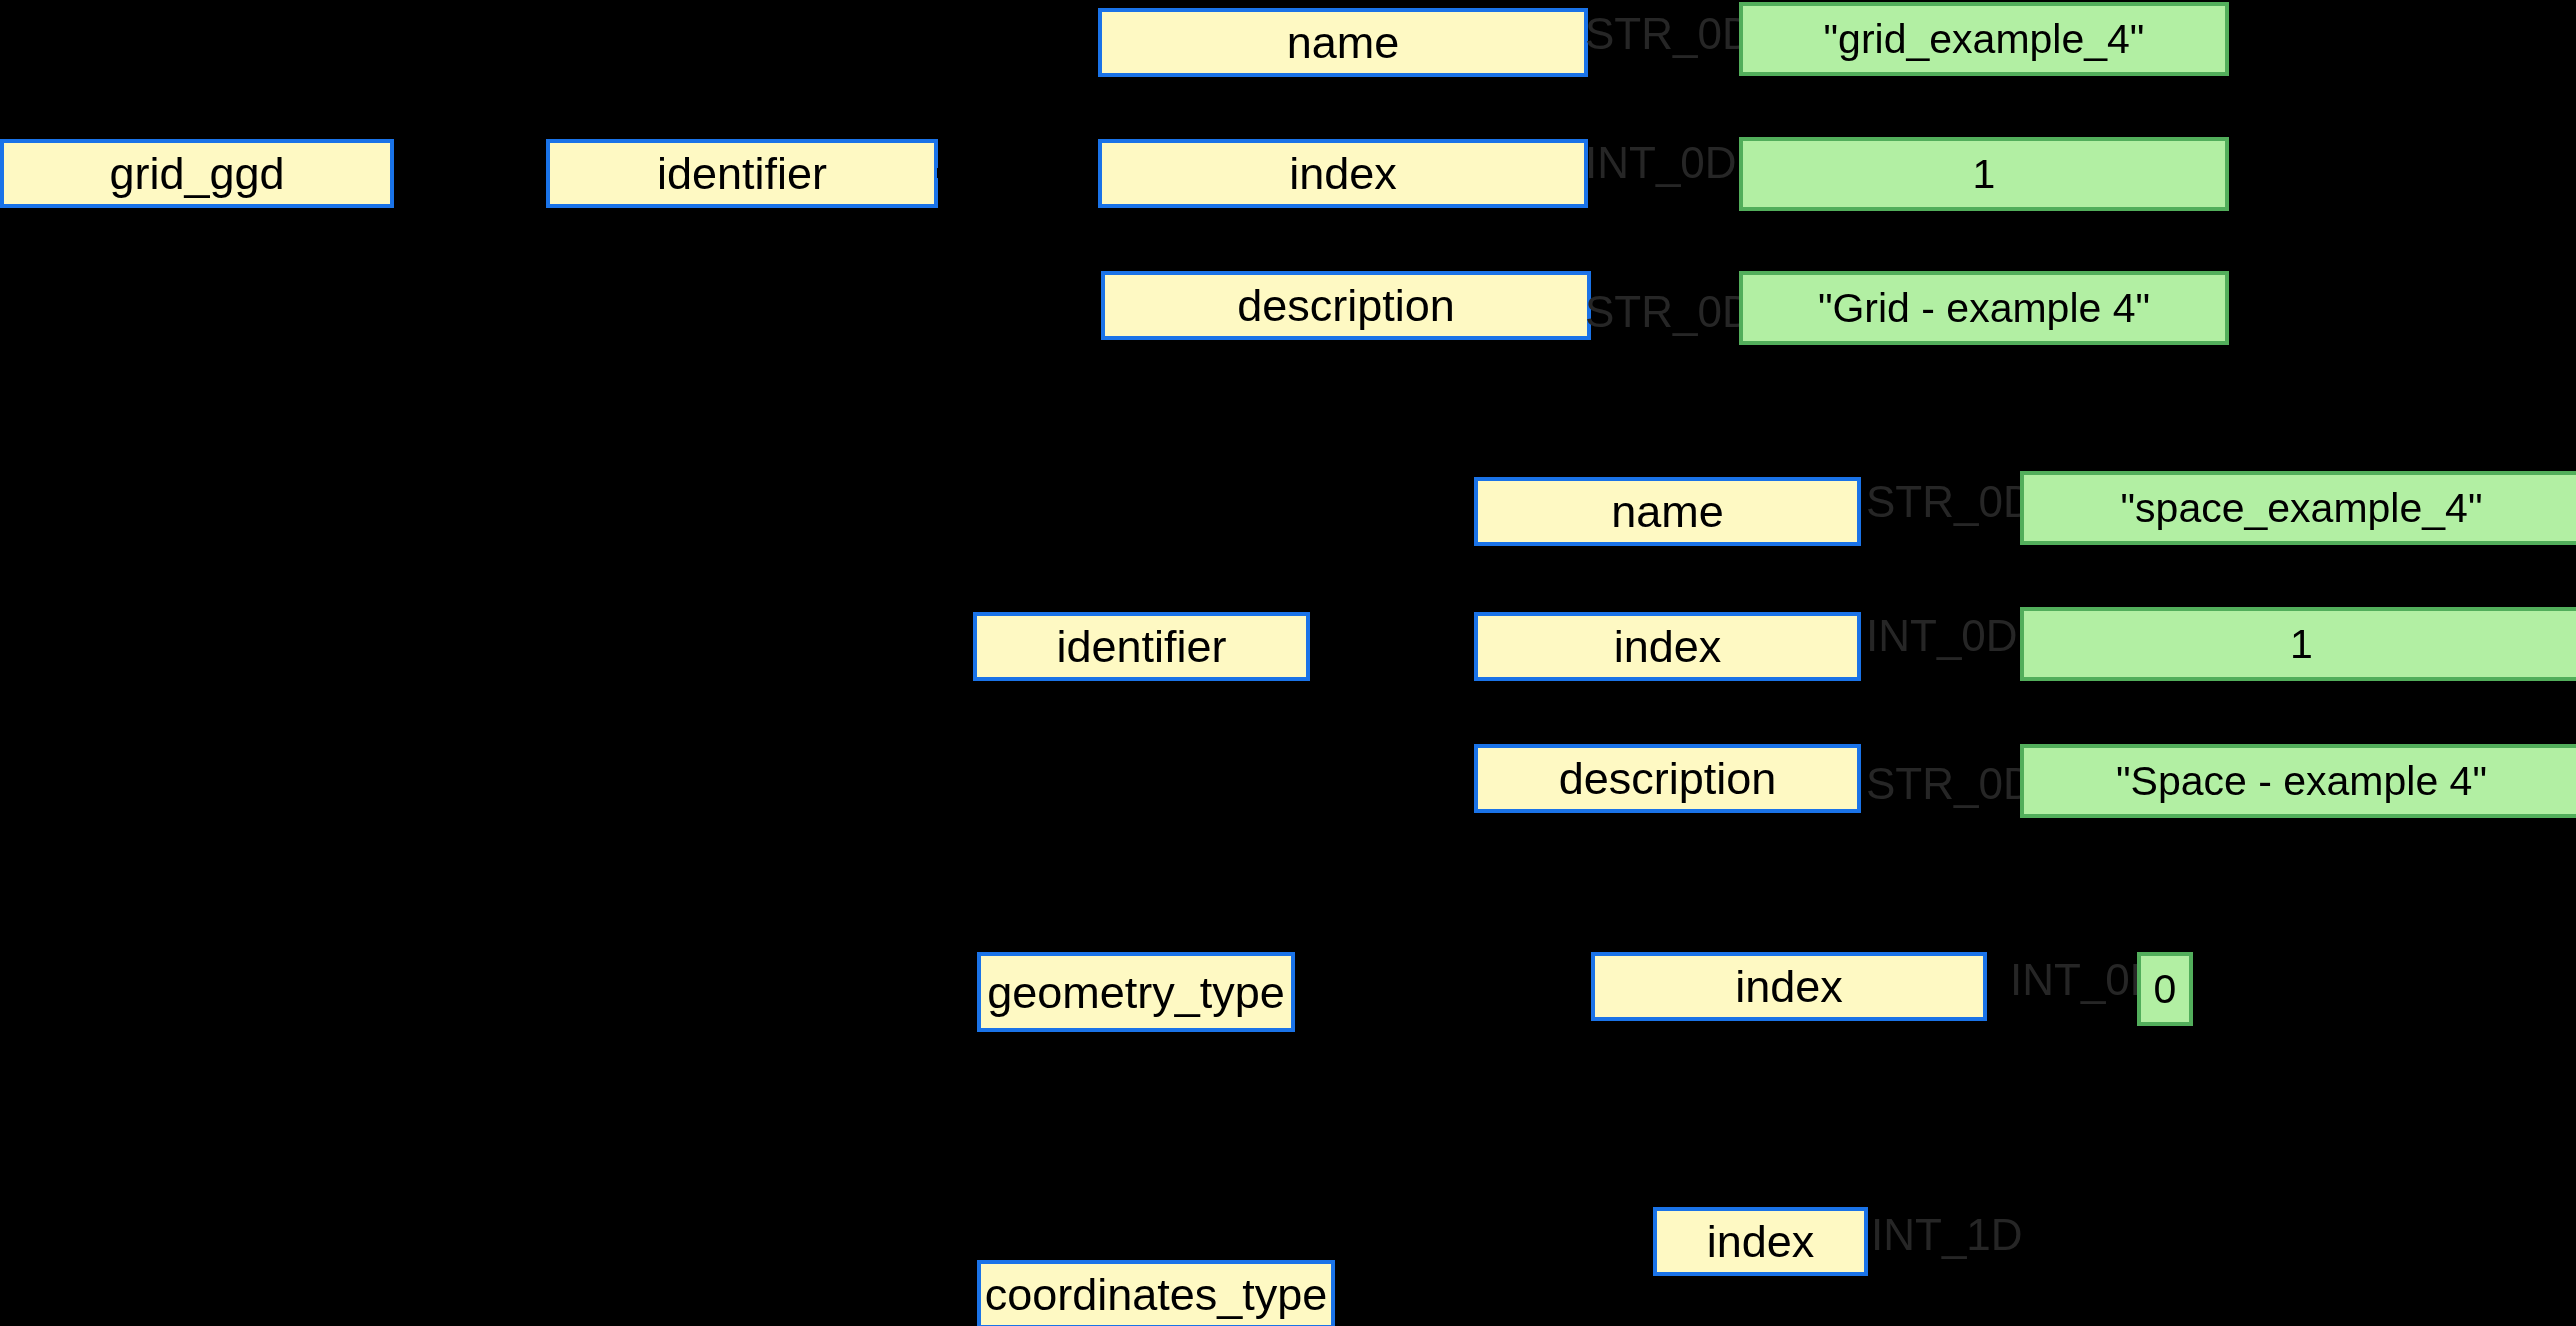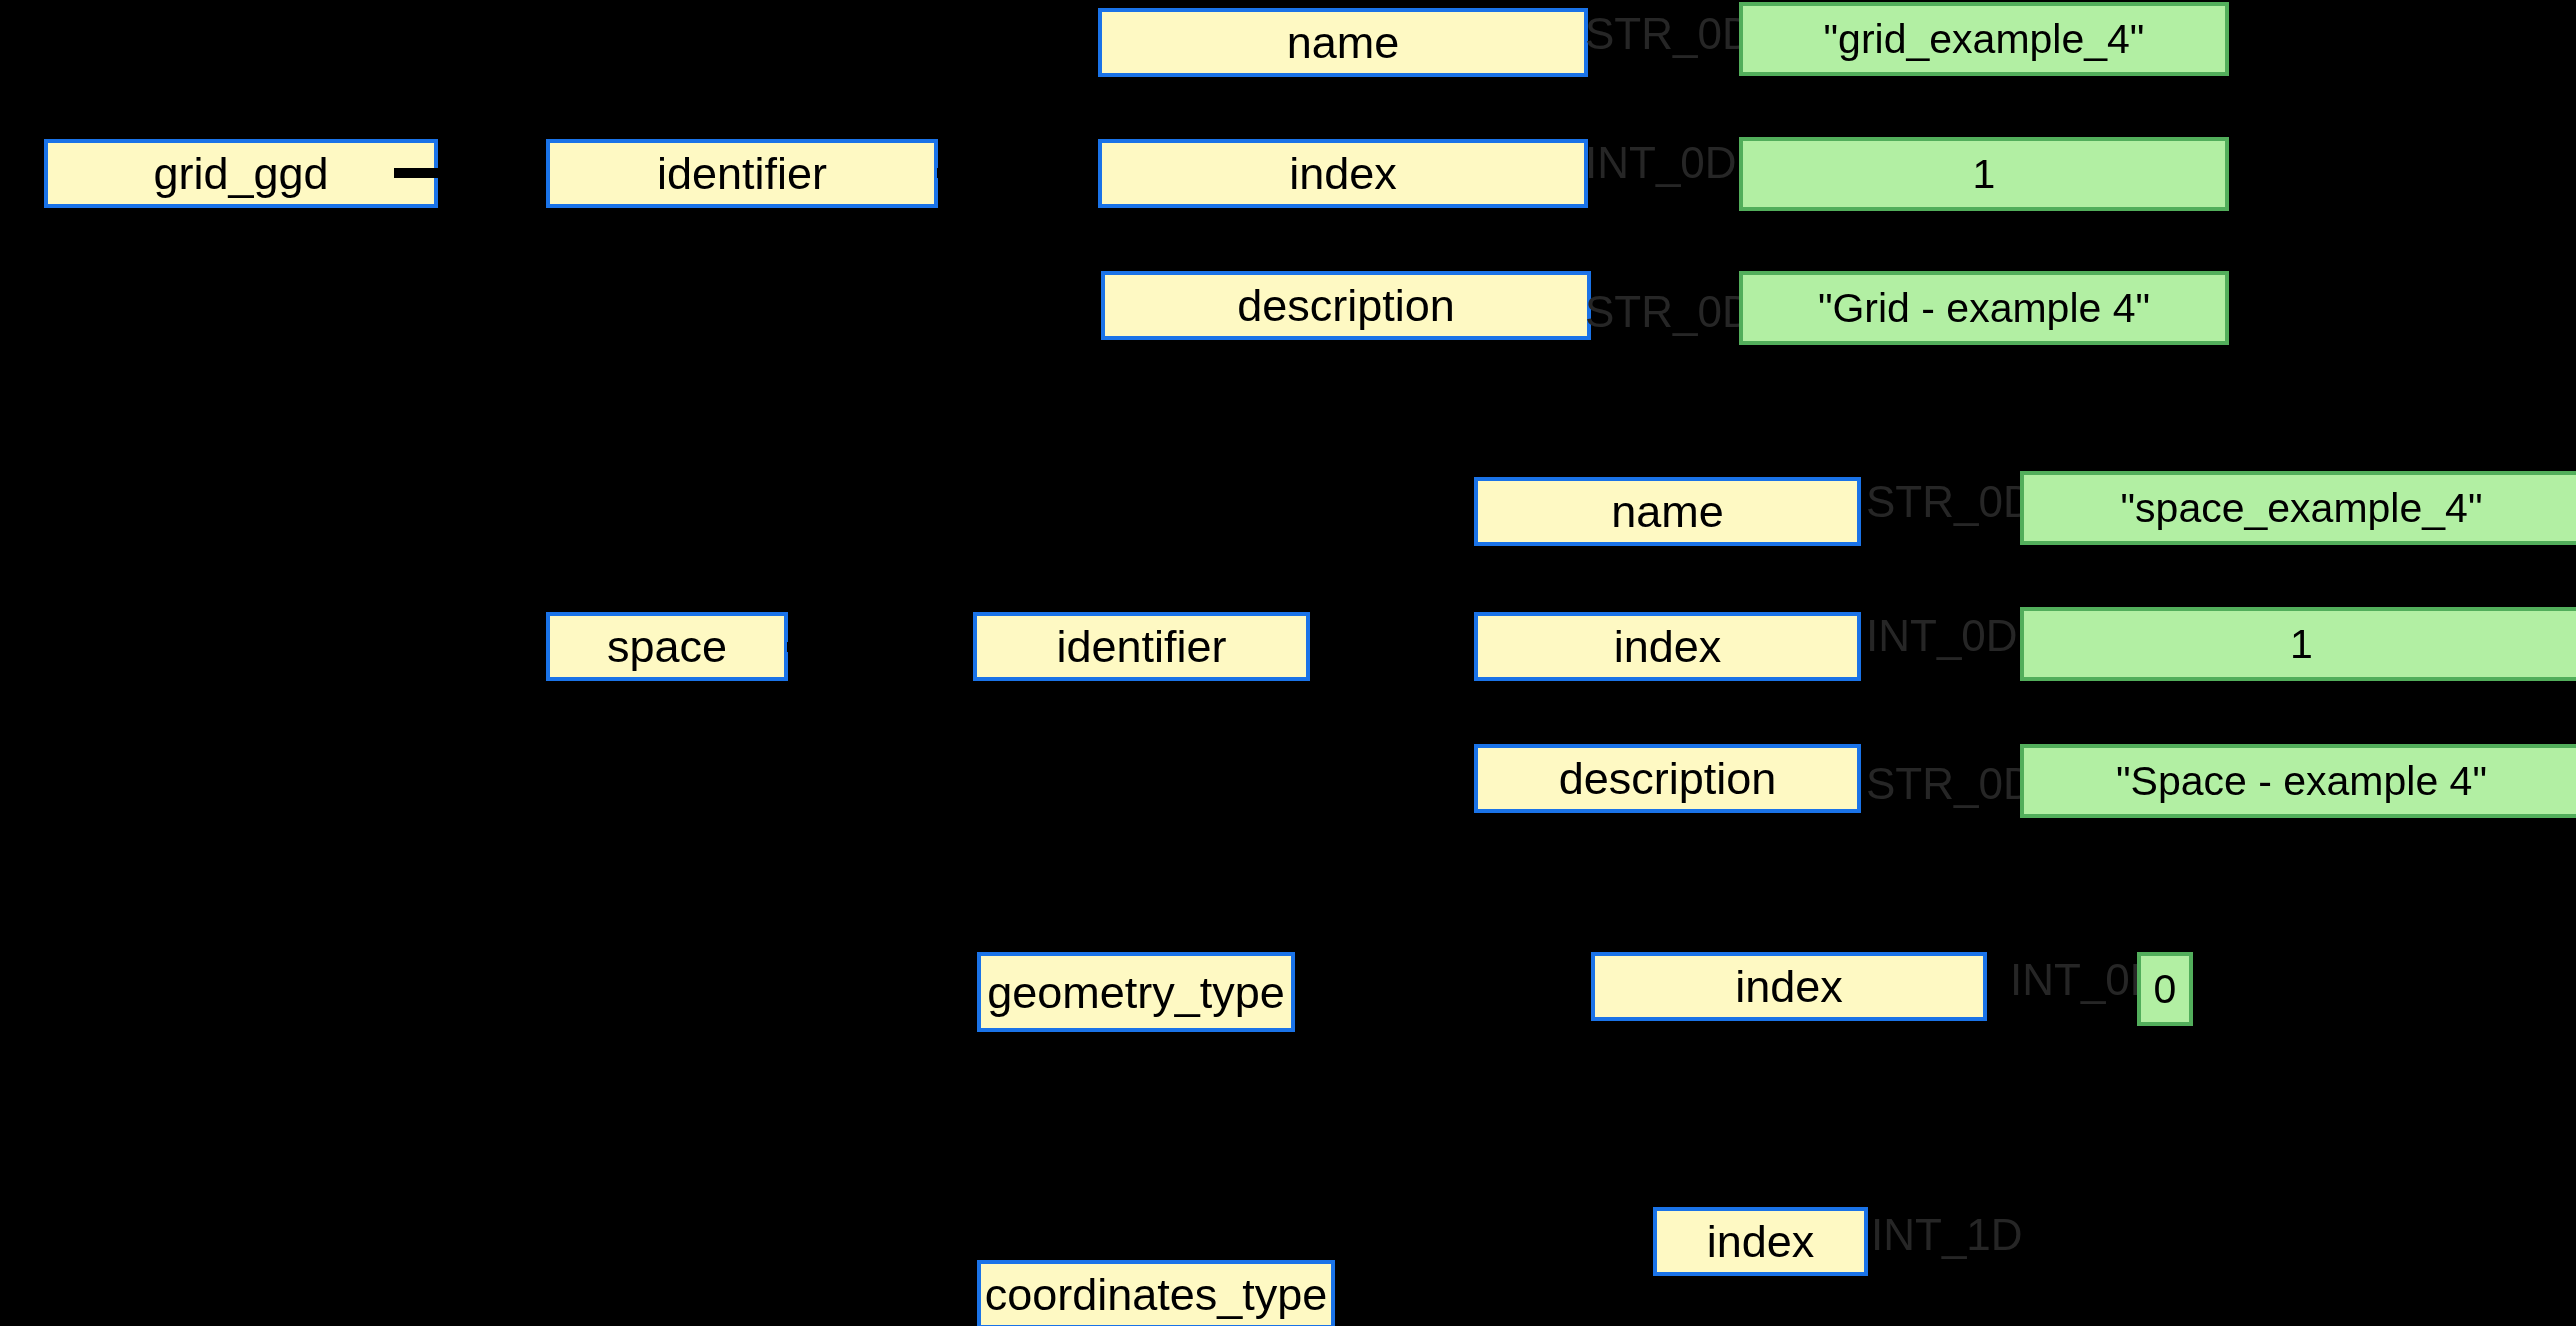--- a/index.html
+++ b/index.html
@@ -61,21 +61,21 @@
   .connector {
     position: absolute;
     background: #000000;
   }
 </style>
 </head>
 <body>
 
 <div id="canvas">
 
-  <div class="node blue" style="left:0px; top:139px; width:394px; height:69px;margin-left:44px;">
+  <div class="node blue" style="left:0px; top:139px; width:394px; height:69px;">
     <span>grid_ggd</span>
   </div>
   <div class="connector" style="left:394px; top:168px; width:157px; height:9.8px;"></div>
 
   <div class="node blue" style="left:546px; top:139px; width:392px; height:69px;">
     <span>identifier</span>
   </div>
   <div class="connector" style="left:937px; top:168px; width:157px; height:9.8px;"></div>
 
   <div class="node blue" style="left:1098px; top:7.8px; width:490px; height:69px;">
@@ -97,23 +97,20 @@
   <div class="node blue" style="left:1101px; top:271px; width:490px; height:69px;">
     <span>description</span>
   </div>
   <div class="edge-label" style="left:1585px; top:290px;">STR_0D</div>
   <div class="node green" style="left:1739px; top:271px; width:490px; height:74px;">
     <span>"Grid - example 4"</span>
   </div>
 
   <div class="connector" style="left:394px; top:654px; width:157px; height:9.8px;"></div>
 
-  <div class="node blue" style="left:546px; top:612px; width:242px; height:69px;">
-    <span>space</span>
-  </div>
   <div class="connector" style="left:787px; top:642px; width:186px; height:9.8px;"></div>
 
   <div class="node blue" style="left:973px; top:612px; width:337px; height:69px;">
     <span>identifier</span>
   </div>
   <div class="connector" style="left:1310px; top:642px; width:167px; height:9.8px;"></div>
 
   <div class="node blue" style="left:1474px; top:477px; width:387px; height:69px;">
     <span>name</span>
   </div>

